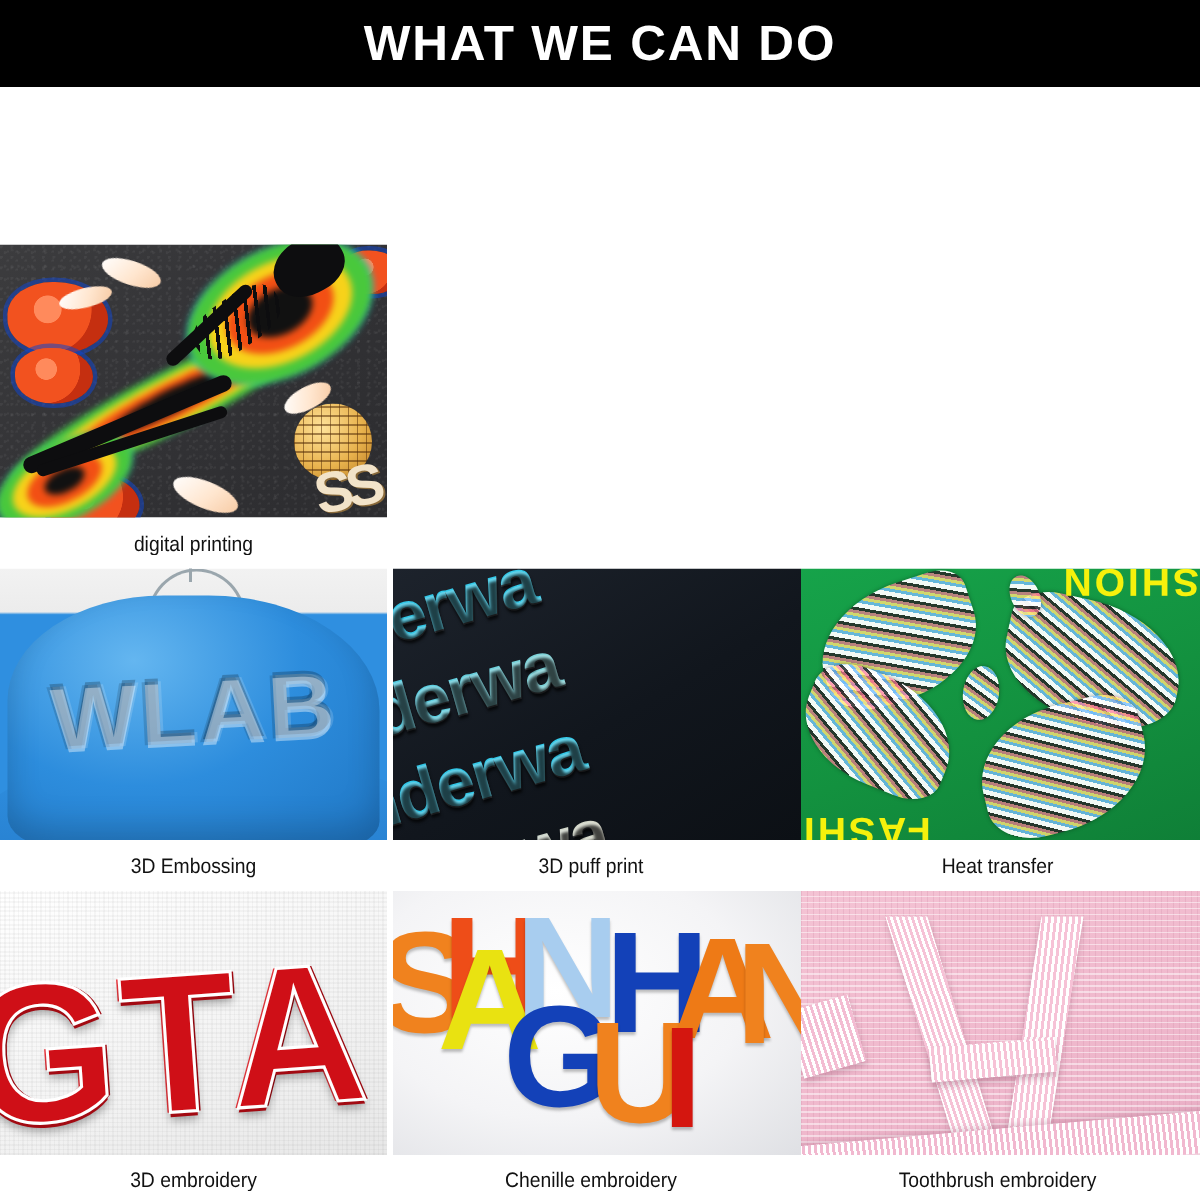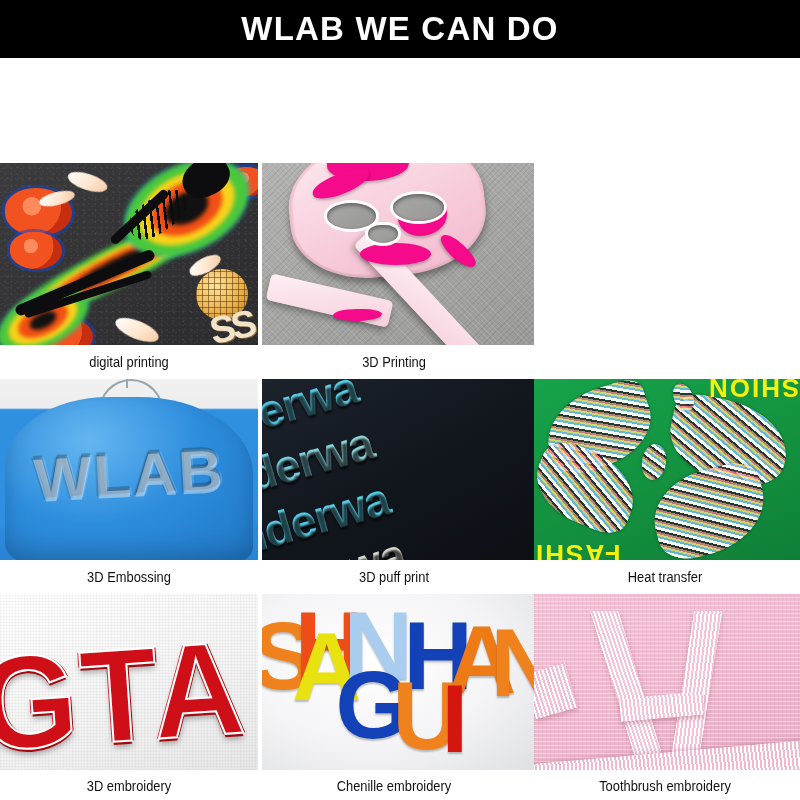--- a/index.html
+++ b/index.html
@@ -258,21 +258,21 @@
   .tb-band{position:absolute;left:-6%;bottom:-6%;width:114%;height:16%;
     background:repeating-linear-gradient(88deg,#ffffff 0 2px,#f1b8cf 2px 4px);
     transform:rotate(-5deg);box-shadow:0 -2px 4px rgba(160,100,125,.3);}
 </style>
 </head>
 <body>
 
 <div class="page">
 
   <div class="title-band">
-    <div class="title">WLAB WE CAN DO</div>
+    <div class="title">WHAT WE CAN DO</div>
   </div>
 
 
   <div class="grid">
 
     <div class="row row1">
 
       <div class="cell c1 r1c1">
         <div class="thumb">
           <div class="inner t-digital">
@@ -294,39 +294,20 @@
               <div class="bone" style="left:8%;top:58%;width:46%;height:5%;transform:rotate(9deg);"></div>
               <div class="bone" style="left:46%;top:28%;width:26%;height:6%;transform:rotate(-16deg);"></div>
             </div>
             <div class="globe"></div>
             <div class="sstext">SS</div>
           </div>
         </div>
         <div class="caption">digital printing</div>
       </div>
 
-      <div class="cell c2 r1c2">
-        <div class="thumb">
-          <div class="inner t-3dprint">
-            <div class="skull-plate"></div>
-            <div class="magenta" style="left:24%;top:-8%;width:30%;height:18%;"></div>
-            <div class="magenta" style="left:18%;top:6%;width:22%;height:11%;transform:rotate(-20deg);"></div>
-            <div class="magenta" style="left:50%;top:18%;width:18%;height:22%;"></div>
-            <div class="magenta" style="left:36%;top:44%;width:26%;height:12%;border-radius:50%;"></div>
-            <div class="eye" style="left:24%;top:22%;width:18%;height:14%;"></div>
-            <div class="eye" style="left:48%;top:17%;width:19%;height:15%;"></div>
-            <div class="eye" style="left:39%;top:34%;width:11%;height:10%;border-radius:45% 45% 50% 50%;"></div>
-            <div class="bonestick" style="left:2%;top:68%;width:46%;height:15%;transform:rotate(13deg);"></div>
-            <div class="bonestick" style="left:40%;top:36%;width:66%;height:13%;transform:rotate(47deg);transform-origin:left top;"></div>
-            <div class="magenta" style="left:26%;top:80%;width:18%;height:7%;"></div>
-            <div class="magenta" style="left:64%;top:44%;width:16%;height:9%;transform:rotate(44deg);"></div>
-          </div>
-        </div>
-        <div class="caption">3D Printing</div>
-      </div>
 
     </div>
 
     <div class="row row2">
 
       <div class="cell c1 r2c1">
         <div class="thumb">
           <div class="inner t-emboss">
             <div class="em-hook"></div>
             <div class="em-hanger"></div>

